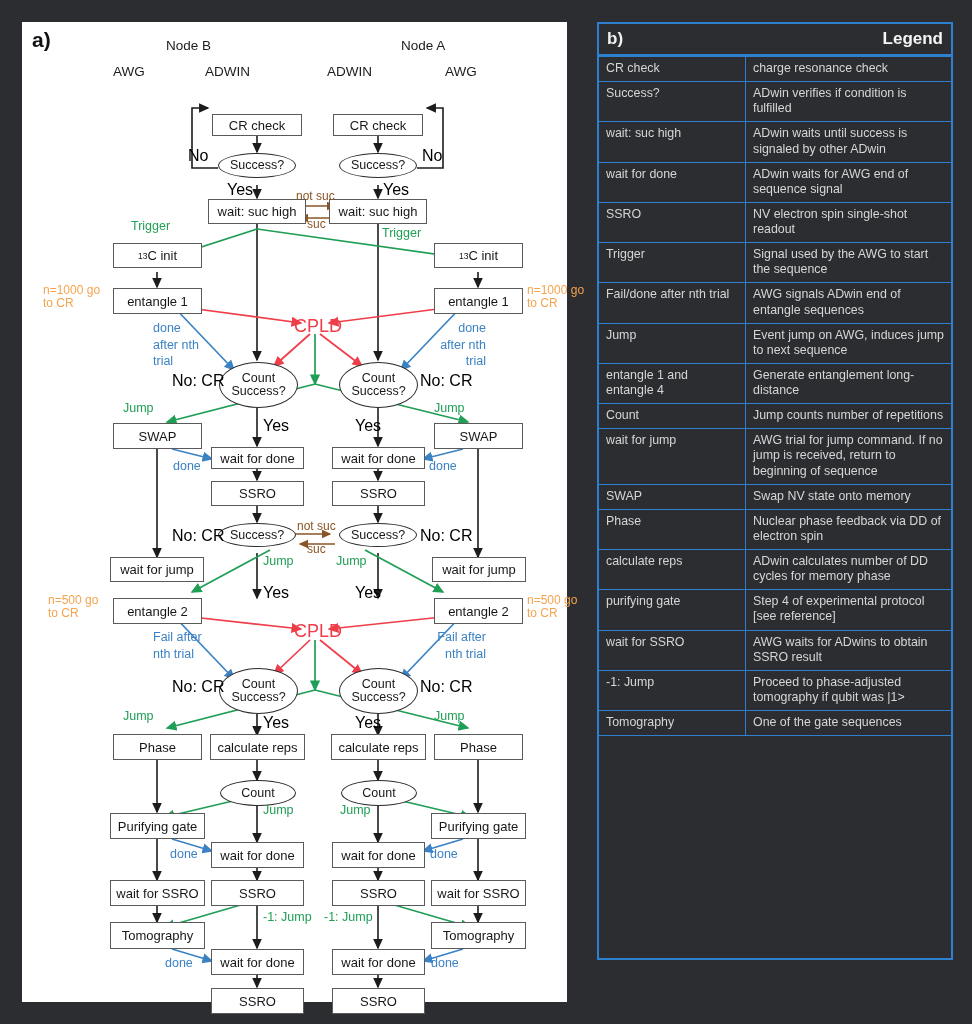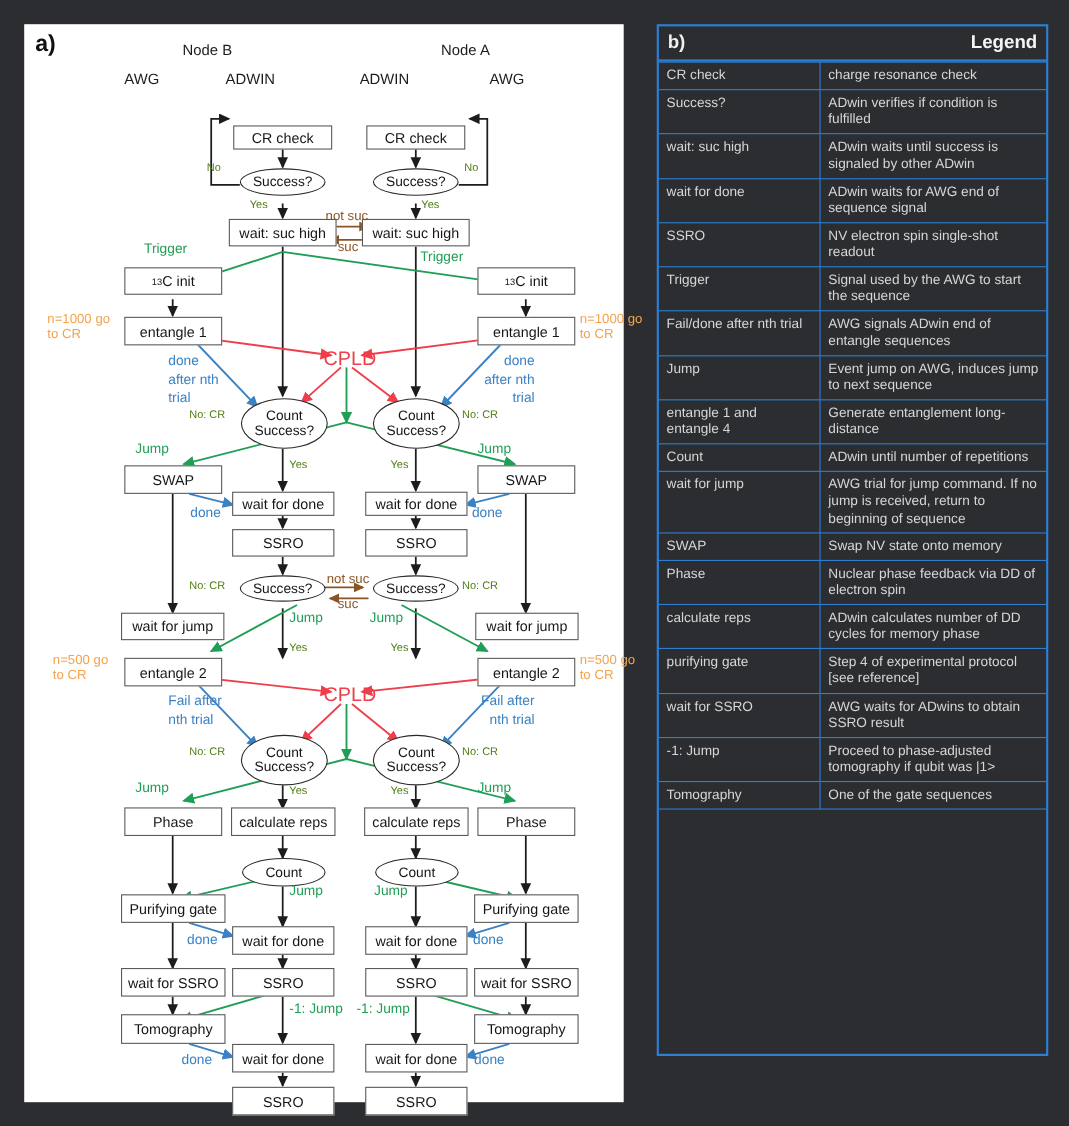--- a/index.html
+++ b/index.html
@@ -50,21 +50,21 @@
     border-radius:50%;
     background:#ffffff;
     color:#17171a;
     font-size:12.5px;
     display:flex;align-items:center;justify-content:center;
     text-align:center;
     box-sizing:border-box;
     line-height:1.02;
     font-family:"Liberation Sans", sans-serif;
   }
-  .t-black{color:#4d7c0f;font-size:10px;}
+  .t-black{color:#000000;font-size:16px;}
   .t-green{color:#1f9e55;font-size:12.5px;}
   .t-blue{color:#3b82c4;font-size:12.5px;}
   .t-red{color:#ef3e4a;font-size:18px;}
   .t-orange{color:#f5a34d;font-size:12px;}
   .t-brown{color:#8a5524;font-size:12px;}
   .sup{font-size:8.5px;vertical-align:super;}
 
   
   #panel-b{
     position:absolute;left:597px;top:22px;width:356px;height:938px;
@@ -441,21 +441,21 @@
           <tr>
             <td class="term">Jump</td>
             <td>Event jump on AWG, induces jump to next sequence</td>
           </tr>
           <tr>
             <td class="term">entangle 1 and entangle 4</td>
             <td>Generate entanglement long-distance</td>
           </tr>
           <tr>
             <td class="term">Count</td>
-            <td>ADwin until number of repetitions</td>
+            <td>Jump counts number of repetitions</td>
           </tr>
           <tr>
             <td class="term">wait for jump</td>
             <td>AWG trial for jump command. If no jump is received, return to beginning of sequence</td>
           </tr>
           <tr>
             <td class="term">SWAP</td>
             <td>Swap NV state onto memory</td>
           </tr>
           <tr>

